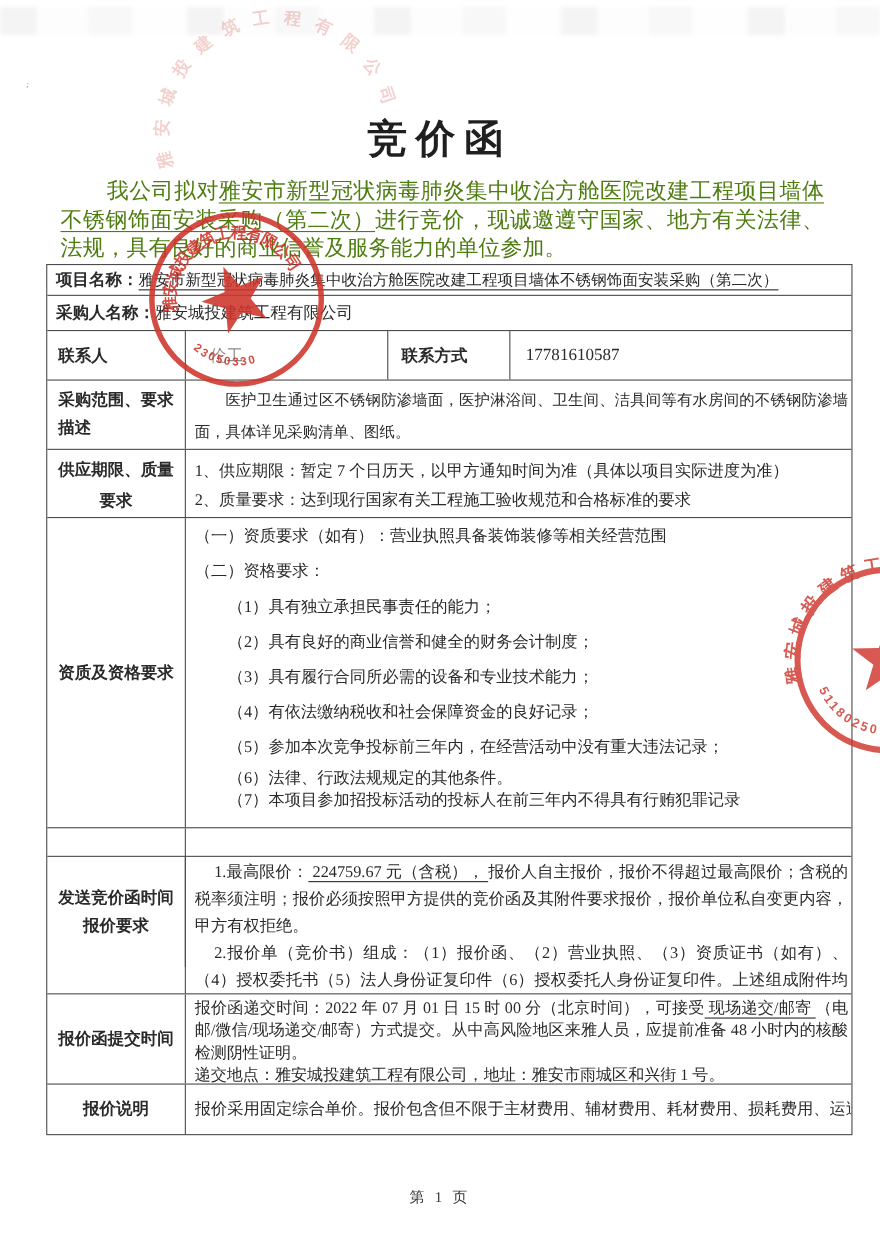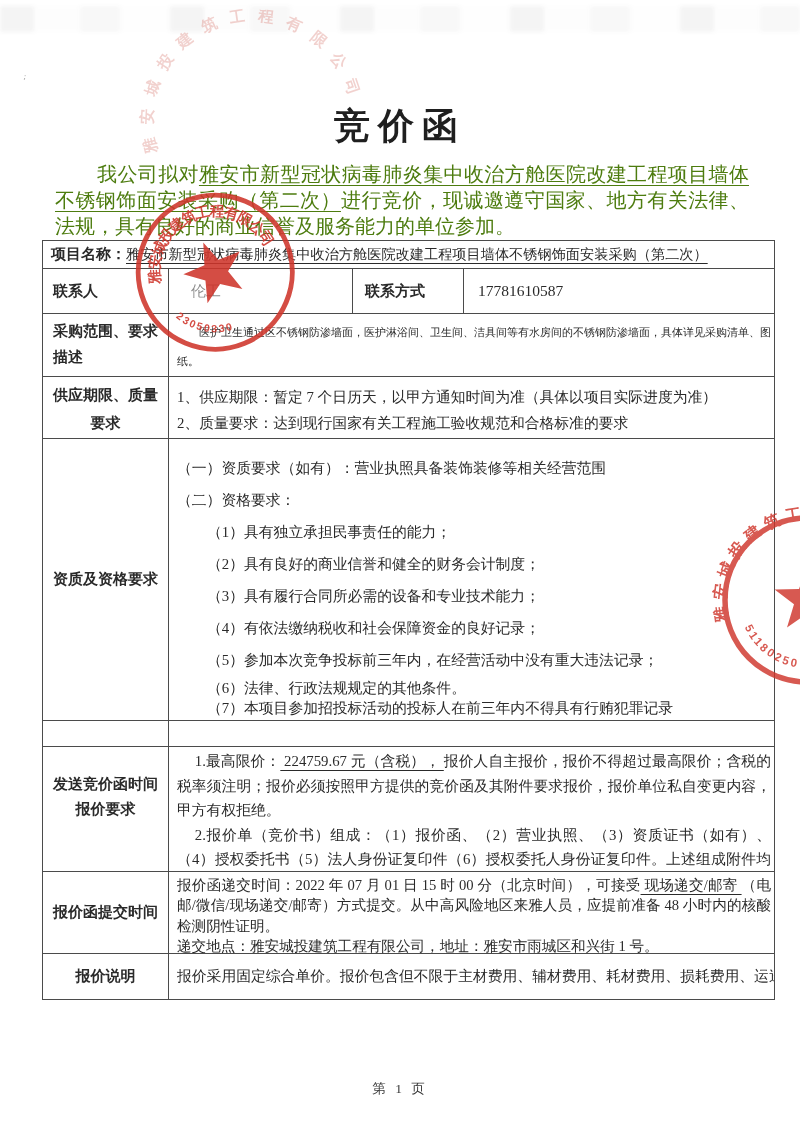--- a/index.html
+++ b/index.html
@@ -48,30 +48,30 @@
   .r-purchaser{height:32px;align-items:center;padding-left:8px;white-space:nowrap;}
   .r-contact{height:45px;}
   .r-contact .cell{display:flex;align-items:center;}
   .c-person{width:184px;flex:0 0 184px;border-right:1px solid #4b4b4b;padding-left:22px;}
   .c-person span{opacity:.55;}
   .c-method{width:111px;flex:0 0 111px;border-right:1px solid #4b4b4b;font-weight:700;padding-left:12px;}
   .c-phone{flex:1;padding-left:14px;font-size:15.5px;}
   .r-scope{height:63px;}
   .r-scope .lbl{padding:8px 0 0 10px;}
   .r-scope .lbl .l2{margin-top:7px;}
-  .r-scope .cnt{padding-top:4px;line-height:29px;text-align:justify;text-indent:2em;font-size:11px;}
+  .r-scope .cnt{padding-top:4px;line-height:29px;text-align:justify;text-indent:2em;font-size:14px;}
   .r-supply{height:62px;}
   .r-supply .lbl{text-align:center;padding-top:9px;}
   .r-supply .lbl .l2{margin-top:9px;}
   .r-supply .cnt{padding-top:7px;line-height:26px;font-size:14.8px;}
   .r-qual{height:282px;}
   .r-qual .lbl{display:flex;align-items:center;justify-content:center;text-align:center;}
   .r-qual .cnt{padding-top:5px;font-size:14.8px;}
   .q-item{height:20px;line-height:20px;margin-top:12px;}
-  .q-item.first{margin-top:14px;}
+  .q-item.first{margin-top:2px;}
   .q-item.sub{padding-left:30px;}
   .q-item.tight{margin-top:8px;}
   .q-item.tighter{margin-top:0px;}
   .r-send{height:26px;flex-direction:column;}
   .r-send .lbl{display:flex;align-items:center;justify-content:center;}
   .r-send .cnt{line-height:25px;font-size:14.2px;white-space:nowrap;}
   .r-quotereq{height:125px;}
   .r-quotereq .lbl{display:flex;align-items:center;justify-content:center;text-align:center;}
   .r-quotereq .cnt{padding-top:2px;line-height:24.5px;font-size:14.8px;text-align:justify;}
   .r-quotereq p{margin:0;text-indent:1.2em;}
@@ -104,20 +104,24 @@
 
 <p class="intro"><span>我公司拟对</span><span class="u">雅安市新型冠状病毒肺炎集中收治方舱医院改建工程项目墙体不锈钢饰面安装采购（第二次）</span><span>进行竞价，现诚邀遵守国家、地方有关法律、法规，具有良好的商业信誉及服务能力的单位参加。</span></p>
 
 <div class="doc-table">
 
   <div class="t-row r-project">
     <span class="b" style="font-weight:700">项目名称：</span>
       <span class="u val">雅安市新型冠状病毒肺炎集中收治方舱医院改建工程项目墙体不锈钢饰面安装采购（第二次）</span>
   </div>
 
+  <div class="t-row r-purchaser">
+    <span style="font-weight:700">采购人名称：</span>
+      <span>雅安城投建筑工程有限公司</span>
+  </div>
 
   <div class="t-row r-contact">
     <div class="cell lbl" style="padding-left:10px">联系人</div>
     <div class="cell c-person">
         <span>伦工</span>
       </div>
     <div class="cell c-method">联系方式</div>
     <div class="cell c-phone">17781610587</div>
   </div>
 

